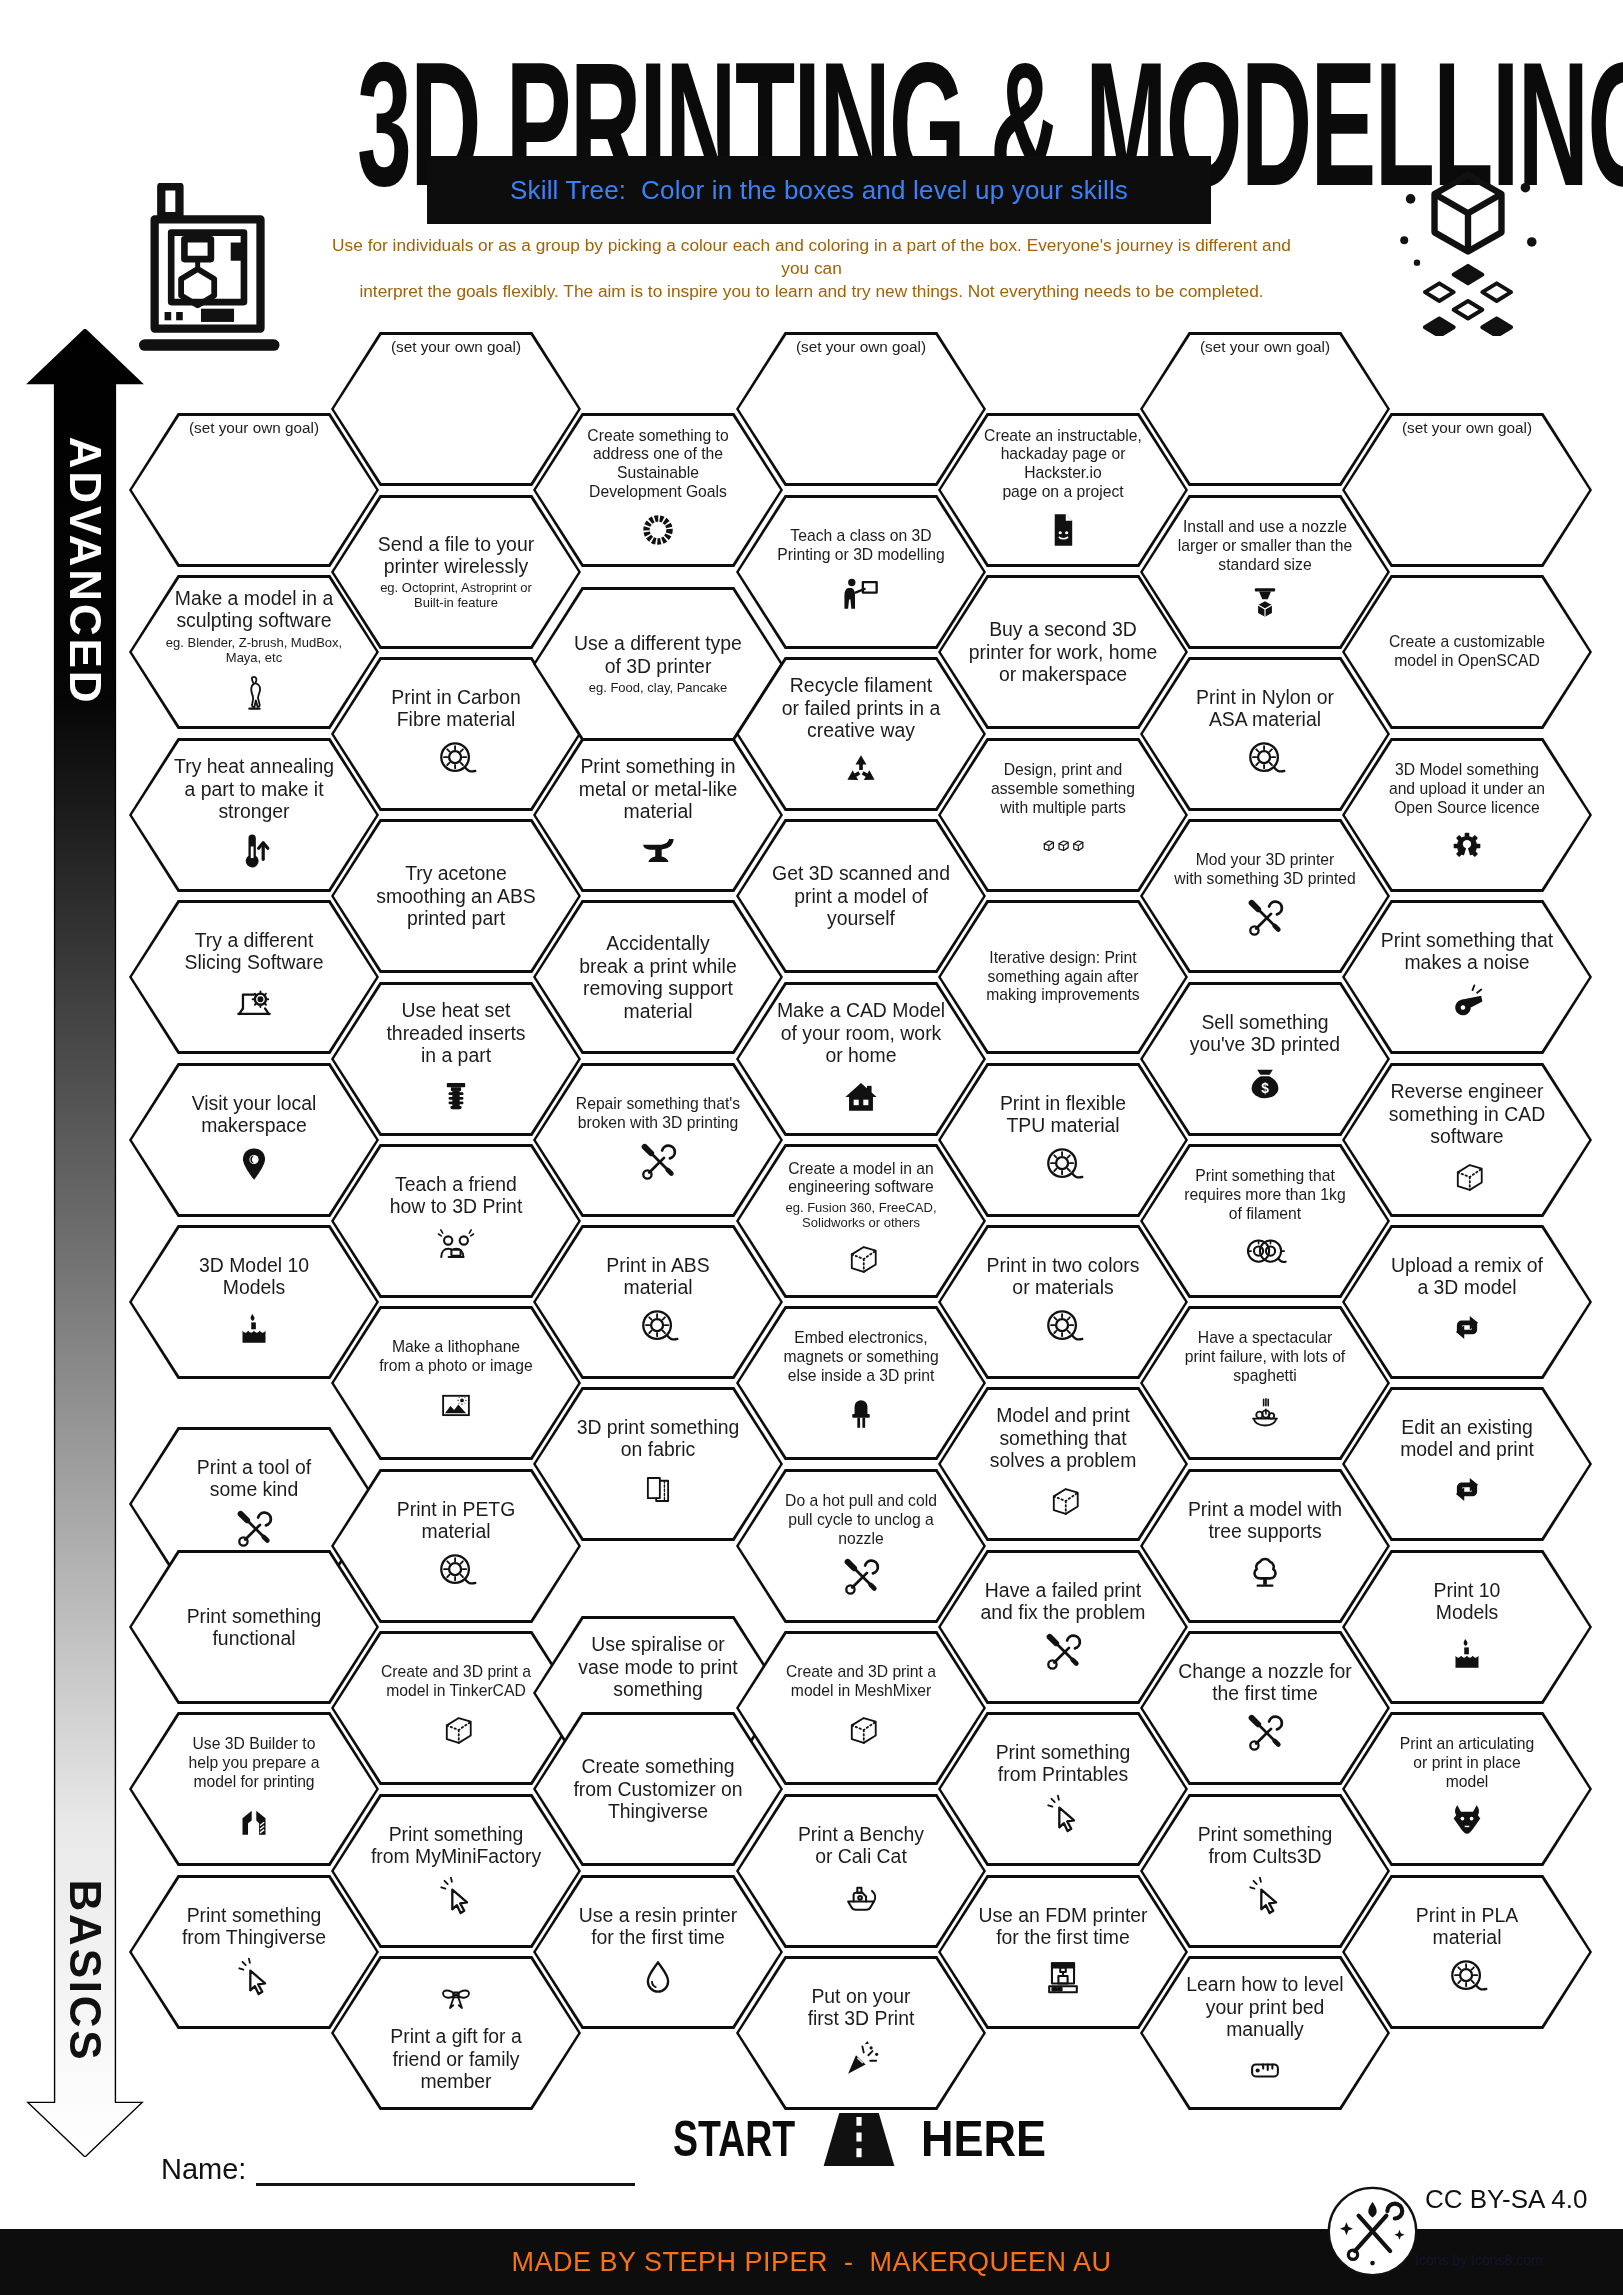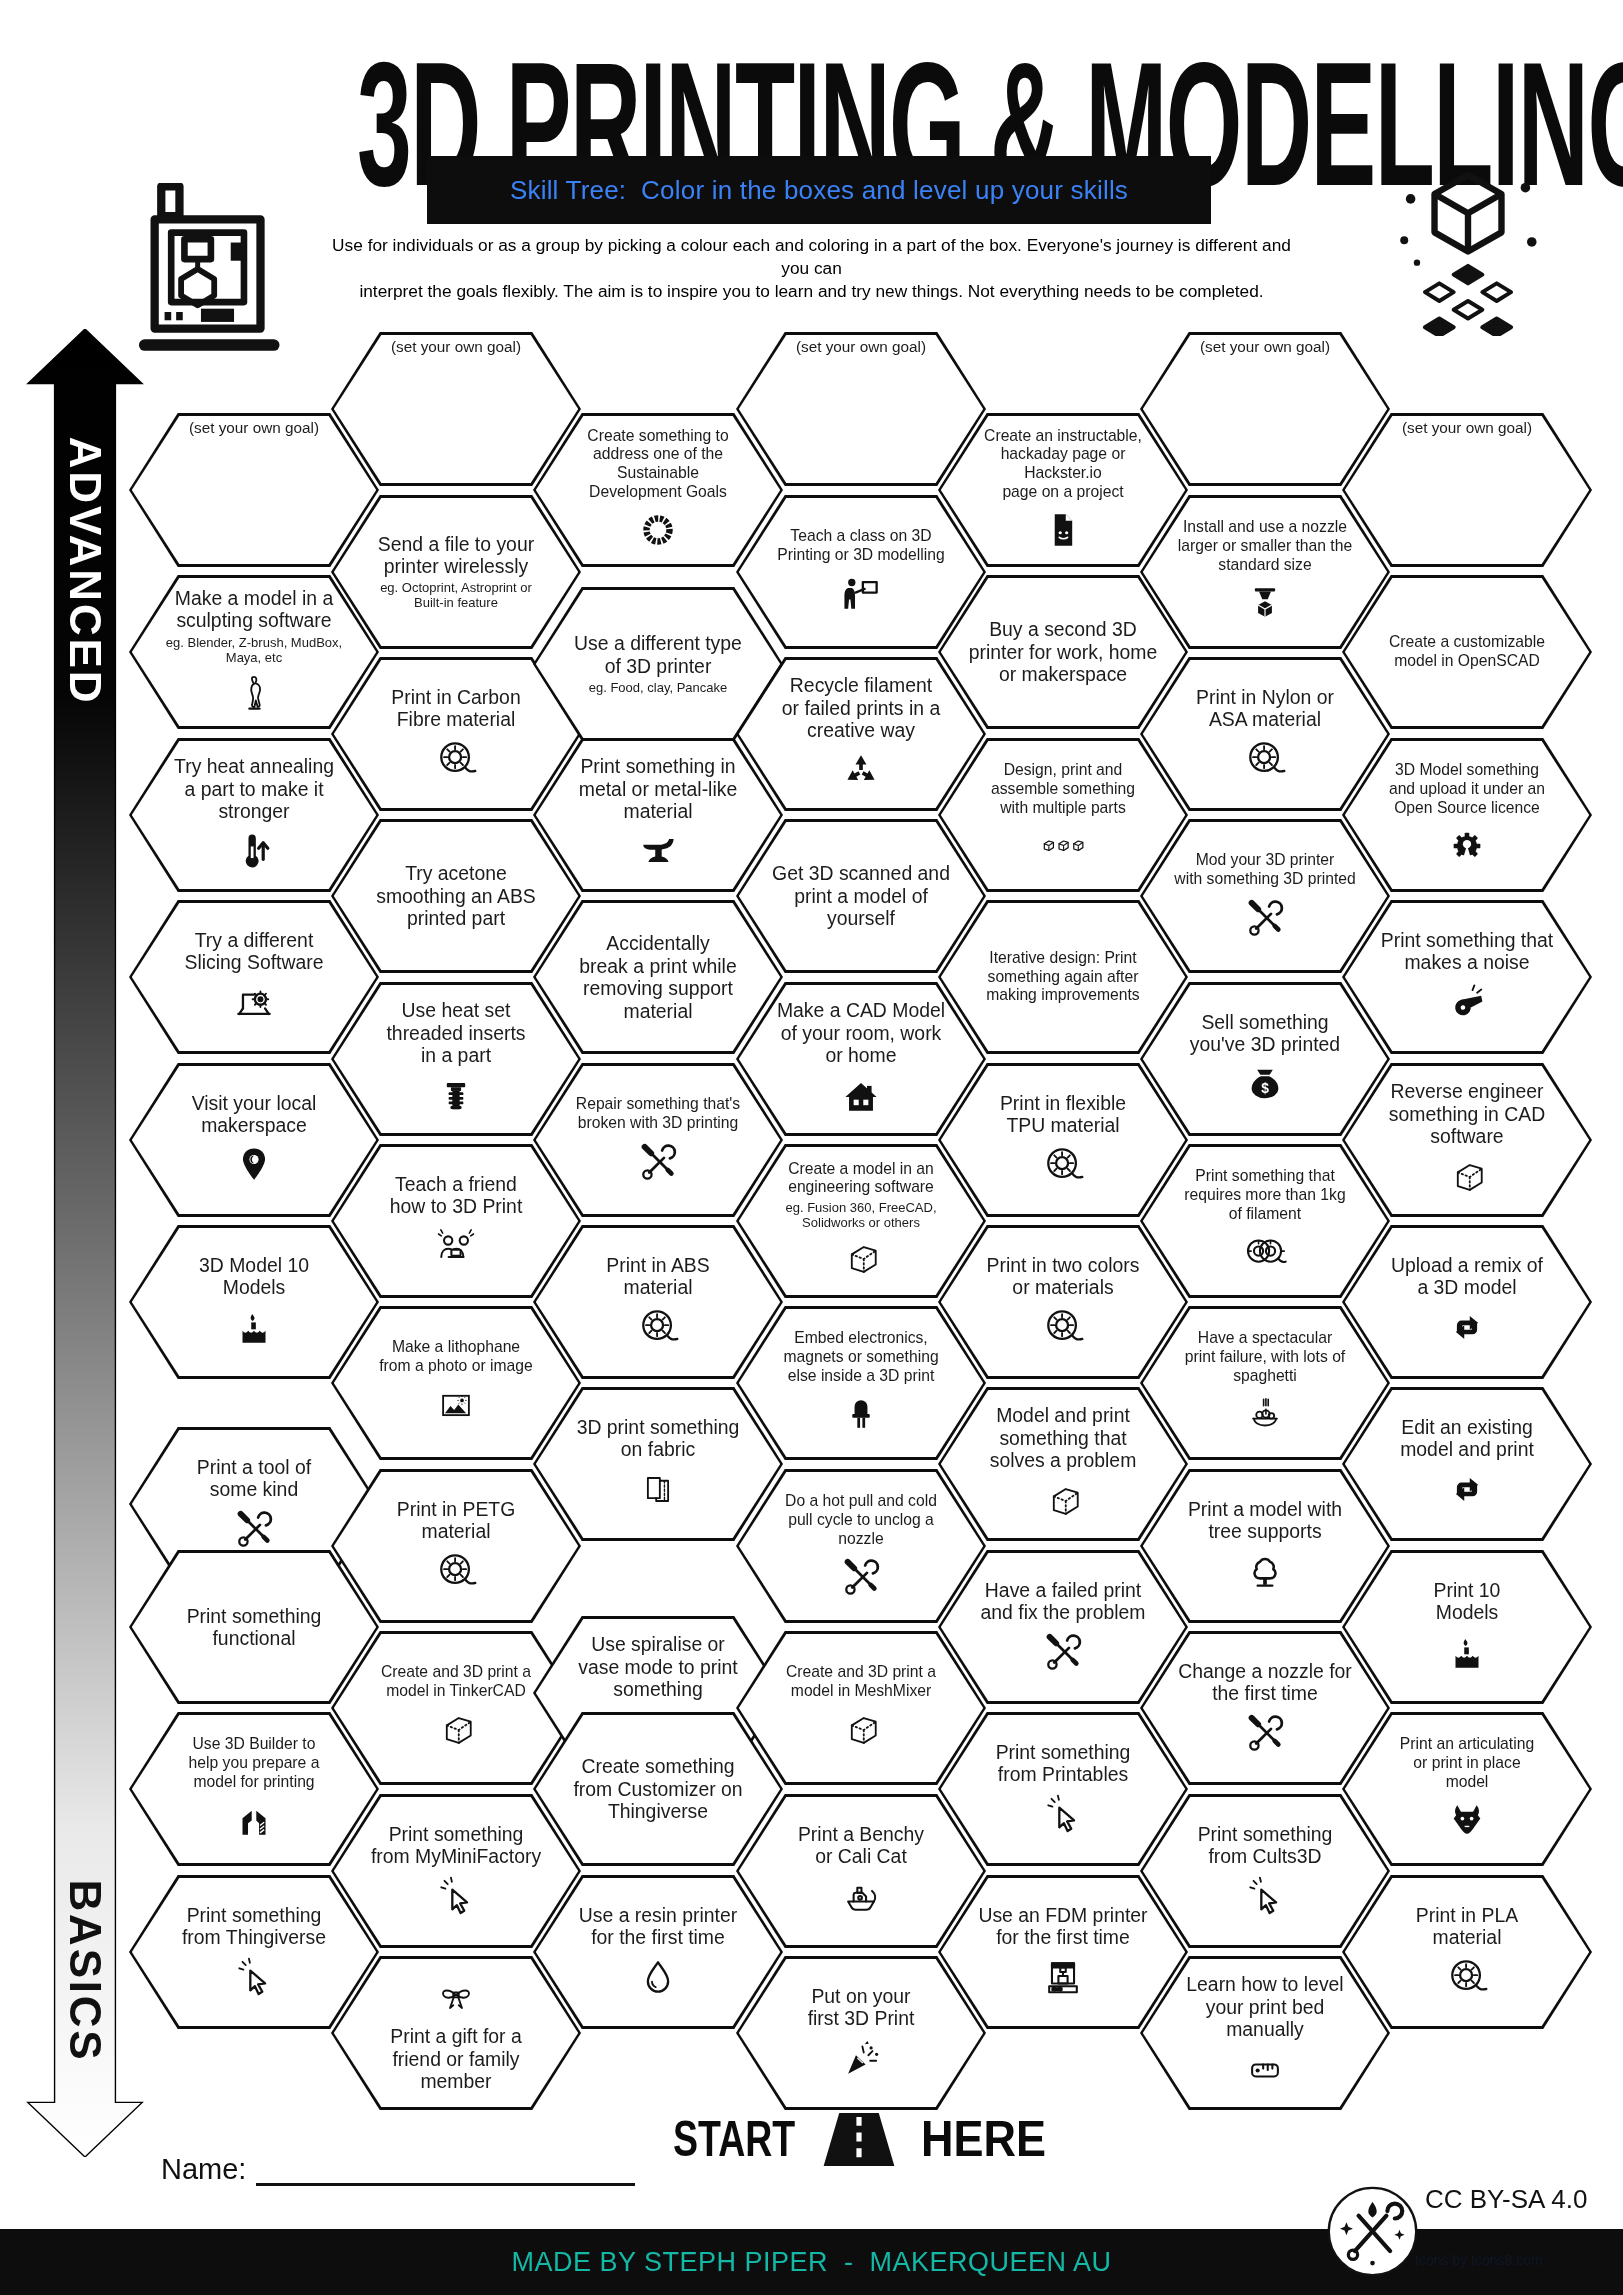--- a/index.html
+++ b/index.html
@@ -6,21 +6,21 @@
   #page{position:relative;width:1623px;height:2295px;background:#fff;overflow:hidden;
         font-family:"Liberation Sans",sans-serif;color:#161616;}
   
   .title{position:absolute;left:0;top:36px;width:1623px;text-align:center;
          font-size:176px;font-weight:700;line-height:1.0;letter-spacing:-2.8px;color:#0b0b0b;
          transform:scaleX(0.56);transform-origin:50% 0;white-space:nowrap;}
   .subbar{position:absolute;left:427px;top:156px;width:784px;height:68px;background:#0d0d0d;
           display:flex;align-items:center;justify-content:center;}
   .subbar span{color:#3b82f6;font-size:26px;letter-spacing:0.2px;white-space:pre;}
   .desc{position:absolute;left:326px;top:234px;width:971px;text-align:center;
-        font-size:17.3px;line-height:23px;color:#000000;}
+        font-size:17.3px;line-height:23px;color:#a16207;}
   
   .axis{position:absolute;left:26px;top:329px;width:118px;height:1828px;}
   .vlabel{position:absolute;transform:translate(-50%,-50%) rotate(90deg);
           font-weight:700;font-size:44px;letter-spacing:2.8px;white-space:nowrap;}
   #adv{left:85px;top:571px;color:#fff;}
   #bas{left:85px;top:1971px;color:#111;}
   
   .hex{position:absolute;width:250px;height:154px;}
   .hex-shell,.hex-fill{position:absolute;clip-path:polygon(19.5% 0%,80.5% 0%,100% 50%,80.5% 100%,19.5% 100%,0% 50%);}
   .hex-shell{inset:0;background:#0d0d0d;}
@@ -36,21 +36,21 @@
   .hex-icon svg{width:100%;height:100%;}
   
   .start-word{position:absolute;font-size:50px;font-weight:700;white-space:nowrap;color:#0b0b0b;}
   #startW{left:673px;top:2110px;transform:scaleX(.75);transform-origin:left top;}
   #hereW{left:921px;top:2110px;transform:scaleX(.9);transform-origin:left top;}
   #road{position:absolute;left:807px;top:2110px;width:104px;height:59px;}
   .namerow{position:absolute;left:161px;top:2153px;font-size:29px;color:#111;}
   .nameline{display:inline-block;width:379px;border-bottom:3.2px solid #111;margin-left:9.3px;height:28px;vertical-align:bottom;}
   .footerbar{position:absolute;left:0;top:2229px;width:1623px;height:67px;background:#0d0d0d;
              display:flex;align-items:center;justify-content:center;}
-  .footerbar span{color:#14b8a6;font-size:27px;letter-spacing:0.5px;white-space:pre;}
+  .footerbar span{color:#f97316;font-size:27px;letter-spacing:0.5px;white-space:pre;}
   #cc{position:absolute;left:1425px;top:2184px;width:176px;font-size:26px;color:#111;white-space:nowrap;}
   #icons8{position:absolute;left:1415px;top:2252px;width:194px;font-size:14px;color:#0f172a;white-space:nowrap;}
   #badge{position:absolute;left:1326px;top:2185px;width:93px;height:93px;z-index:3;}
   .corner{position:absolute;}
   #cornerPrinter{left:134px;top:183px;width:167px;height:172px;}
   #cornerCube{left:1388px;top:167px;width:160px;height:169px;}
 </style>
 </head>
 <body>
 

